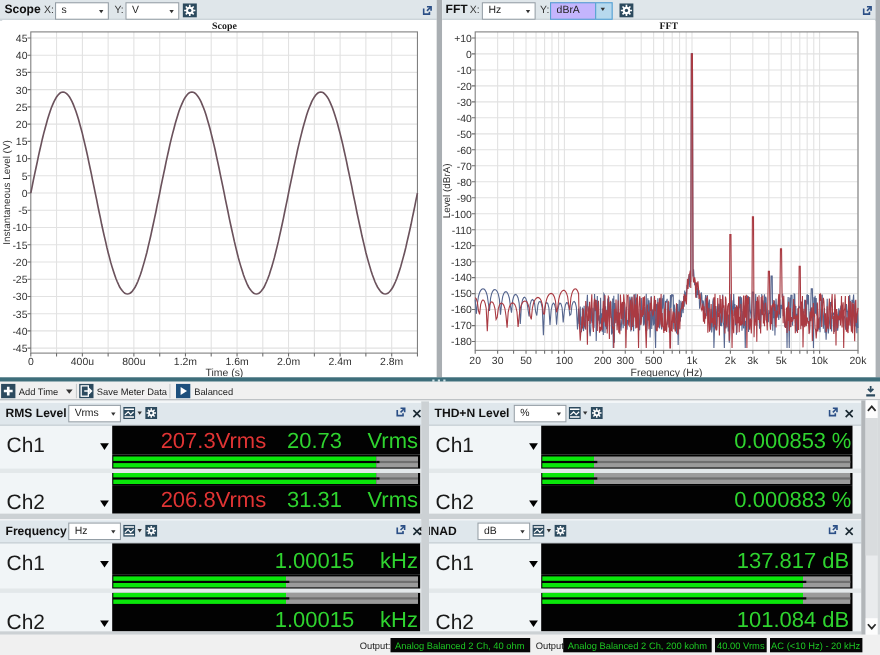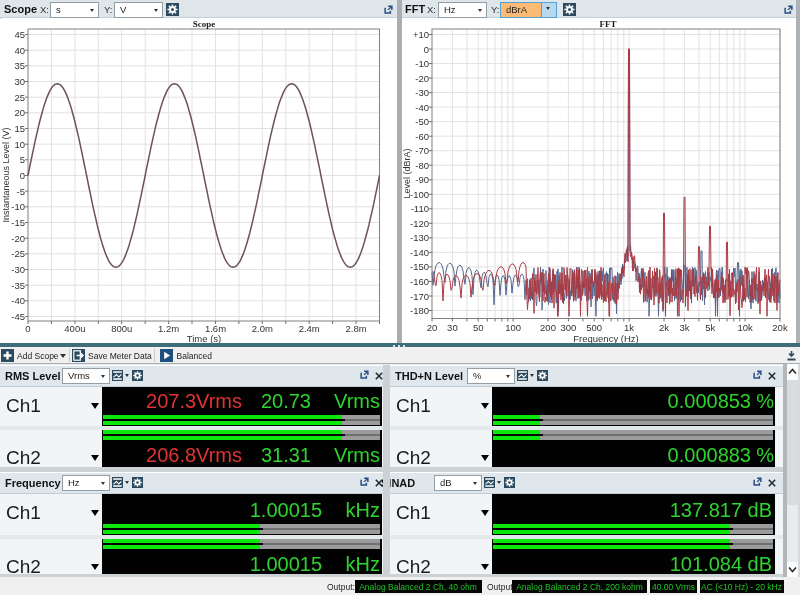--- a/index.html
+++ b/index.html
@@ -74,21 +74,21 @@
 <div class="abs" style="left:397px;top:0;width:5px;height:343px;background:#a9aeb2"></div>
 <div class="abs" style="left:402px;top:0;width:398px;height:343px;background:#fff;border-right:4px solid #b2b6ba;box-sizing:border-box"></div>
 <div class="abs" style="left:402px;top:0;width:398px;height:18px;background:#dfe6ea;border-bottom:1px solid #c8d0d5;box-sizing:border-box"></div>
 <span class="abs" style="left:405px;top:2.5px;font-size:11px;font-weight:bold;color:#111">FFT</span>
 <span class="abs" style="left:427px;top:4px;font-size:9.5px;color:#333">X:</span>
 <div style="position:absolute;left:438px;top:1.5px;width:49px;height:16px;background:#ffffff;border:1px solid #949ea6;box-sizing:border-box">
     <span style="position:absolute;left:5px;top:1px;font-size:9.5px;color:#222">Hz</span>
     <div style="position:absolute;right:4px;top:6px;width:0;height:0;border-left:2.8px solid transparent;border-right:2.8px solid transparent;border-top:3.5px solid #333"></div>
   </div>
 <span class="abs" style="left:491px;top:4px;font-size:9.5px;color:#333">Y:</span>
-<div style="position:absolute;left:500px;top:1.5px;width:42px;height:16px;background:#fdba74;border:1px solid #56a0d2;box-sizing:border-box">
+<div style="position:absolute;left:500px;top:1.5px;width:42px;height:16px;background:#c4b5fd;border:1px solid #56a0d2;box-sizing:border-box">
     <span style="position:absolute;left:5px;top:1px;font-size:9.5px;color:#222">dBrA</span>
   </div>
 <div class="abs" style="left:541px;top:1.5px;width:16px;height:16px;background:#b7d9ee;border:1px solid #56a0d2;box-sizing:border-box"></div>
 <div class="abs" style="left:546px;top:7px;width:0;height:0;border-left:2.8px solid transparent;border-right:2.8px solid transparent;border-top:3.5px solid #333"></div>
 <svg width="13" height="13" style="position:absolute;left:563px;top:2.5px" viewBox="0 0 13 13">
     <rect width="13" height="13" fill="#2c4a5e"></rect>
     <g fill="#ffffff">
       <circle cx="6.5" cy="6.5" r="3.4"></circle>
       <g stroke="#ffffff" stroke-width="1.5">
         <path d="M6.5 1.4v2M6.5 9.6v2M1.4 6.5h2M9.6 6.5h2M2.9 2.9l1.4 1.4M8.7 8.7l1.4 1.4M10.1 2.9L8.7 4.3M4.3 8.7l-1.4 1.4"></path>
@@ -150,21 +150,21 @@
 <div class="abs" style="left:796px;top:0;width:4px;height:343px;background:#adb2b6"></div>
 <div class="abs" style="left:0;top:343px;width:800px;height:4px;background:#3e6e7b"></div>
 <div class="abs" style="left:393px;top:344.5px;width:2px;height:2px;background:#cfe3e8"></div>
 <div class="abs" style="left:398px;top:344.5px;width:2px;height:2px;background:#cfe3e8"></div>
 <div class="abs" style="left:403px;top:344.5px;width:2px;height:2px;background:#cfe3e8"></div>
 <div class="abs" style="left:0;top:347px;width:800px;height:17px;background:#f0f0f0;border-bottom:1px solid #a8aeb2;box-sizing:border-box"></div>
 <div class="abs" style="left:1px;top:349px;width:13px;height:13px;background:#2c4a5e"></div>
 <svg class="abs" style="left:1px;top:349px" width="13" height="13" viewBox="0 0 13 13">
     <path d="M6.5 2.5v8M2.5 6.5h8" stroke="#fff" stroke-width="2.4"></path>
   </svg>
-<span class="abs" style="left:17px;top:351px;font-size:8.5px;color:#222">Add Scope</span>
+<span class="abs" style="left:17px;top:351px;font-size:8.5px;color:#222">Add Time</span>
 <div class="abs" style="left:59.5px;top:353.5px;width:0;height:0;border-left:3.5px solid transparent;border-right:3.5px solid transparent;border-top:4px solid #333"></div>
 <div class="abs" style="left:68.5px;top:349px;width:1px;height:13px;background:#c6cacc"></div>
 <div class="abs" style="left:71.5px;top:349px;width:13px;height:13px;background:#2c4a5e"></div>
 <svg class="abs" style="left:71.5px;top:349px" width="13" height="13" viewBox="0 0 13 13">
     <rect x="1.8" y="1.8" width="6.5" height="9.4" fill="none" stroke="#fff" stroke-width="1.2"></rect>
     <path d="M4.6 6.5h6.2M8.8 4.1l2.4 2.4-2.4 2.4" fill="none" stroke="#fff" stroke-width="1.3"></path>
   </svg>
 <span class="abs" style="left:88px;top:351px;font-size:8.5px;color:#222">Save Meter Data</span>
 <div class="abs" style="left:154px;top:349px;width:1px;height:13px;background:#c6cacc"></div>
 <div class="abs" style="left:160px;top:349px;width:13px;height:13px;background:#1d4f7c"></div>

